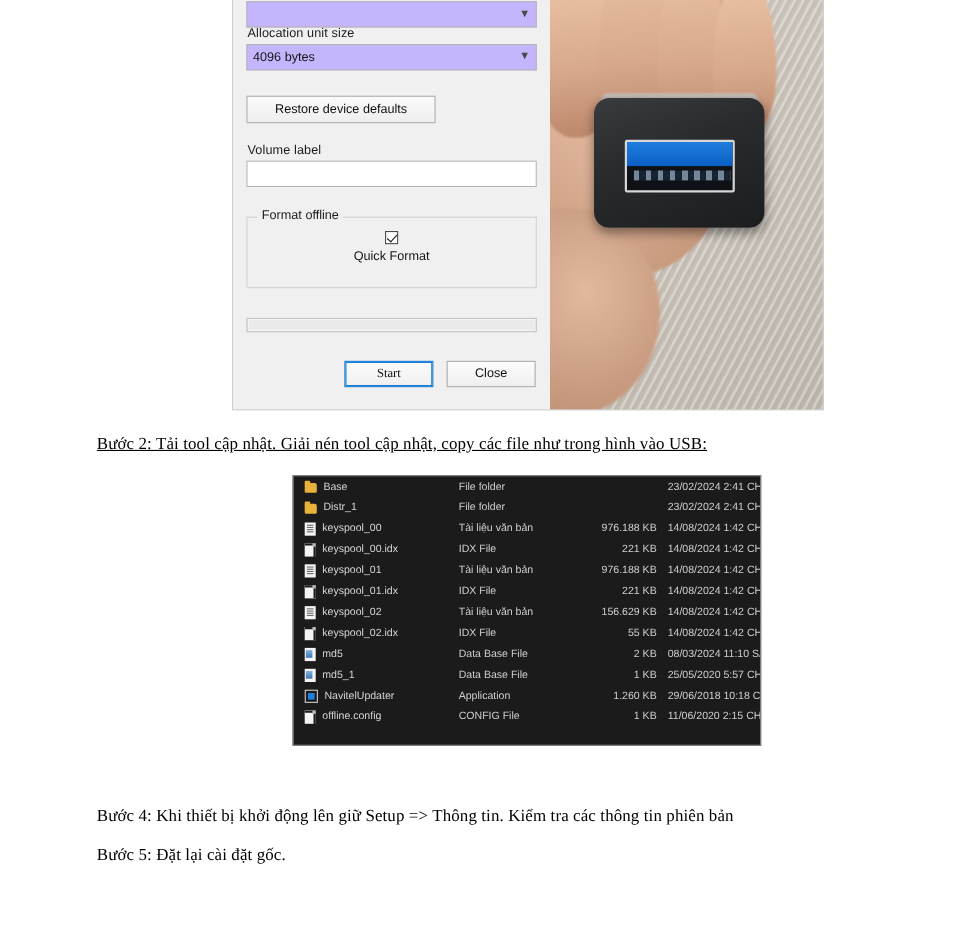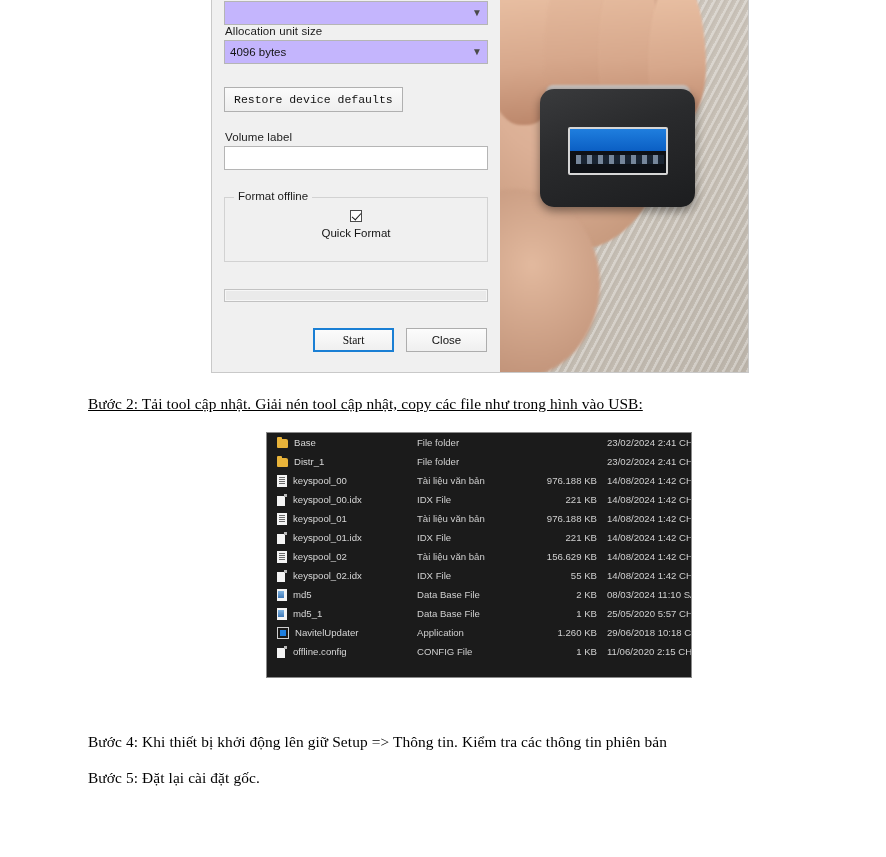--- a/index.html
+++ b/index.html
@@ -33,24 +33,24 @@
   }
   .fmt-combo {
     height: 24px; background: #c4b5fd; border: 1px solid #b5b5b5;
     display: flex; align-items: center; justify-content: space-between;
     padding: 0 5px;
     font-family: "Liberation Sans", sans-serif; font-size: 11.5px; color: #141414;
   }
   .fmt-combo .chev { color:#4a4a4a; font-size:10px; line-height:1; }
   .fmt-btn {
     display:inline-flex; align-items:center; justify-content:center;
-    height: 25px; padding: 0 9px;
+    height: 25px; padding: 0 25px;
     background: linear-gradient(#fbfbfb,#eeeeee);
     border: 1px solid #b0b0b0;
-    font-family: Liberation Mono, monospace; font-size: 11.5px; color:#111;
+    font-family: Liberation Sans, sans-serif; font-size: 11.5px; color:#111;
   }
   .fmt-input {
     height: 24px; background:#fff; border:1px solid #b5b5b5;
   }
   .fmt-group {
     border: 1px solid #d2d2d2; padding: 12px 10px 22px 10px;
     position: relative; margin-top: 7px;
   }
   .fmt-group-title {
     position:absolute; top:-8px; left: 9px; background:#f0f0f0; padding: 0 4px;

